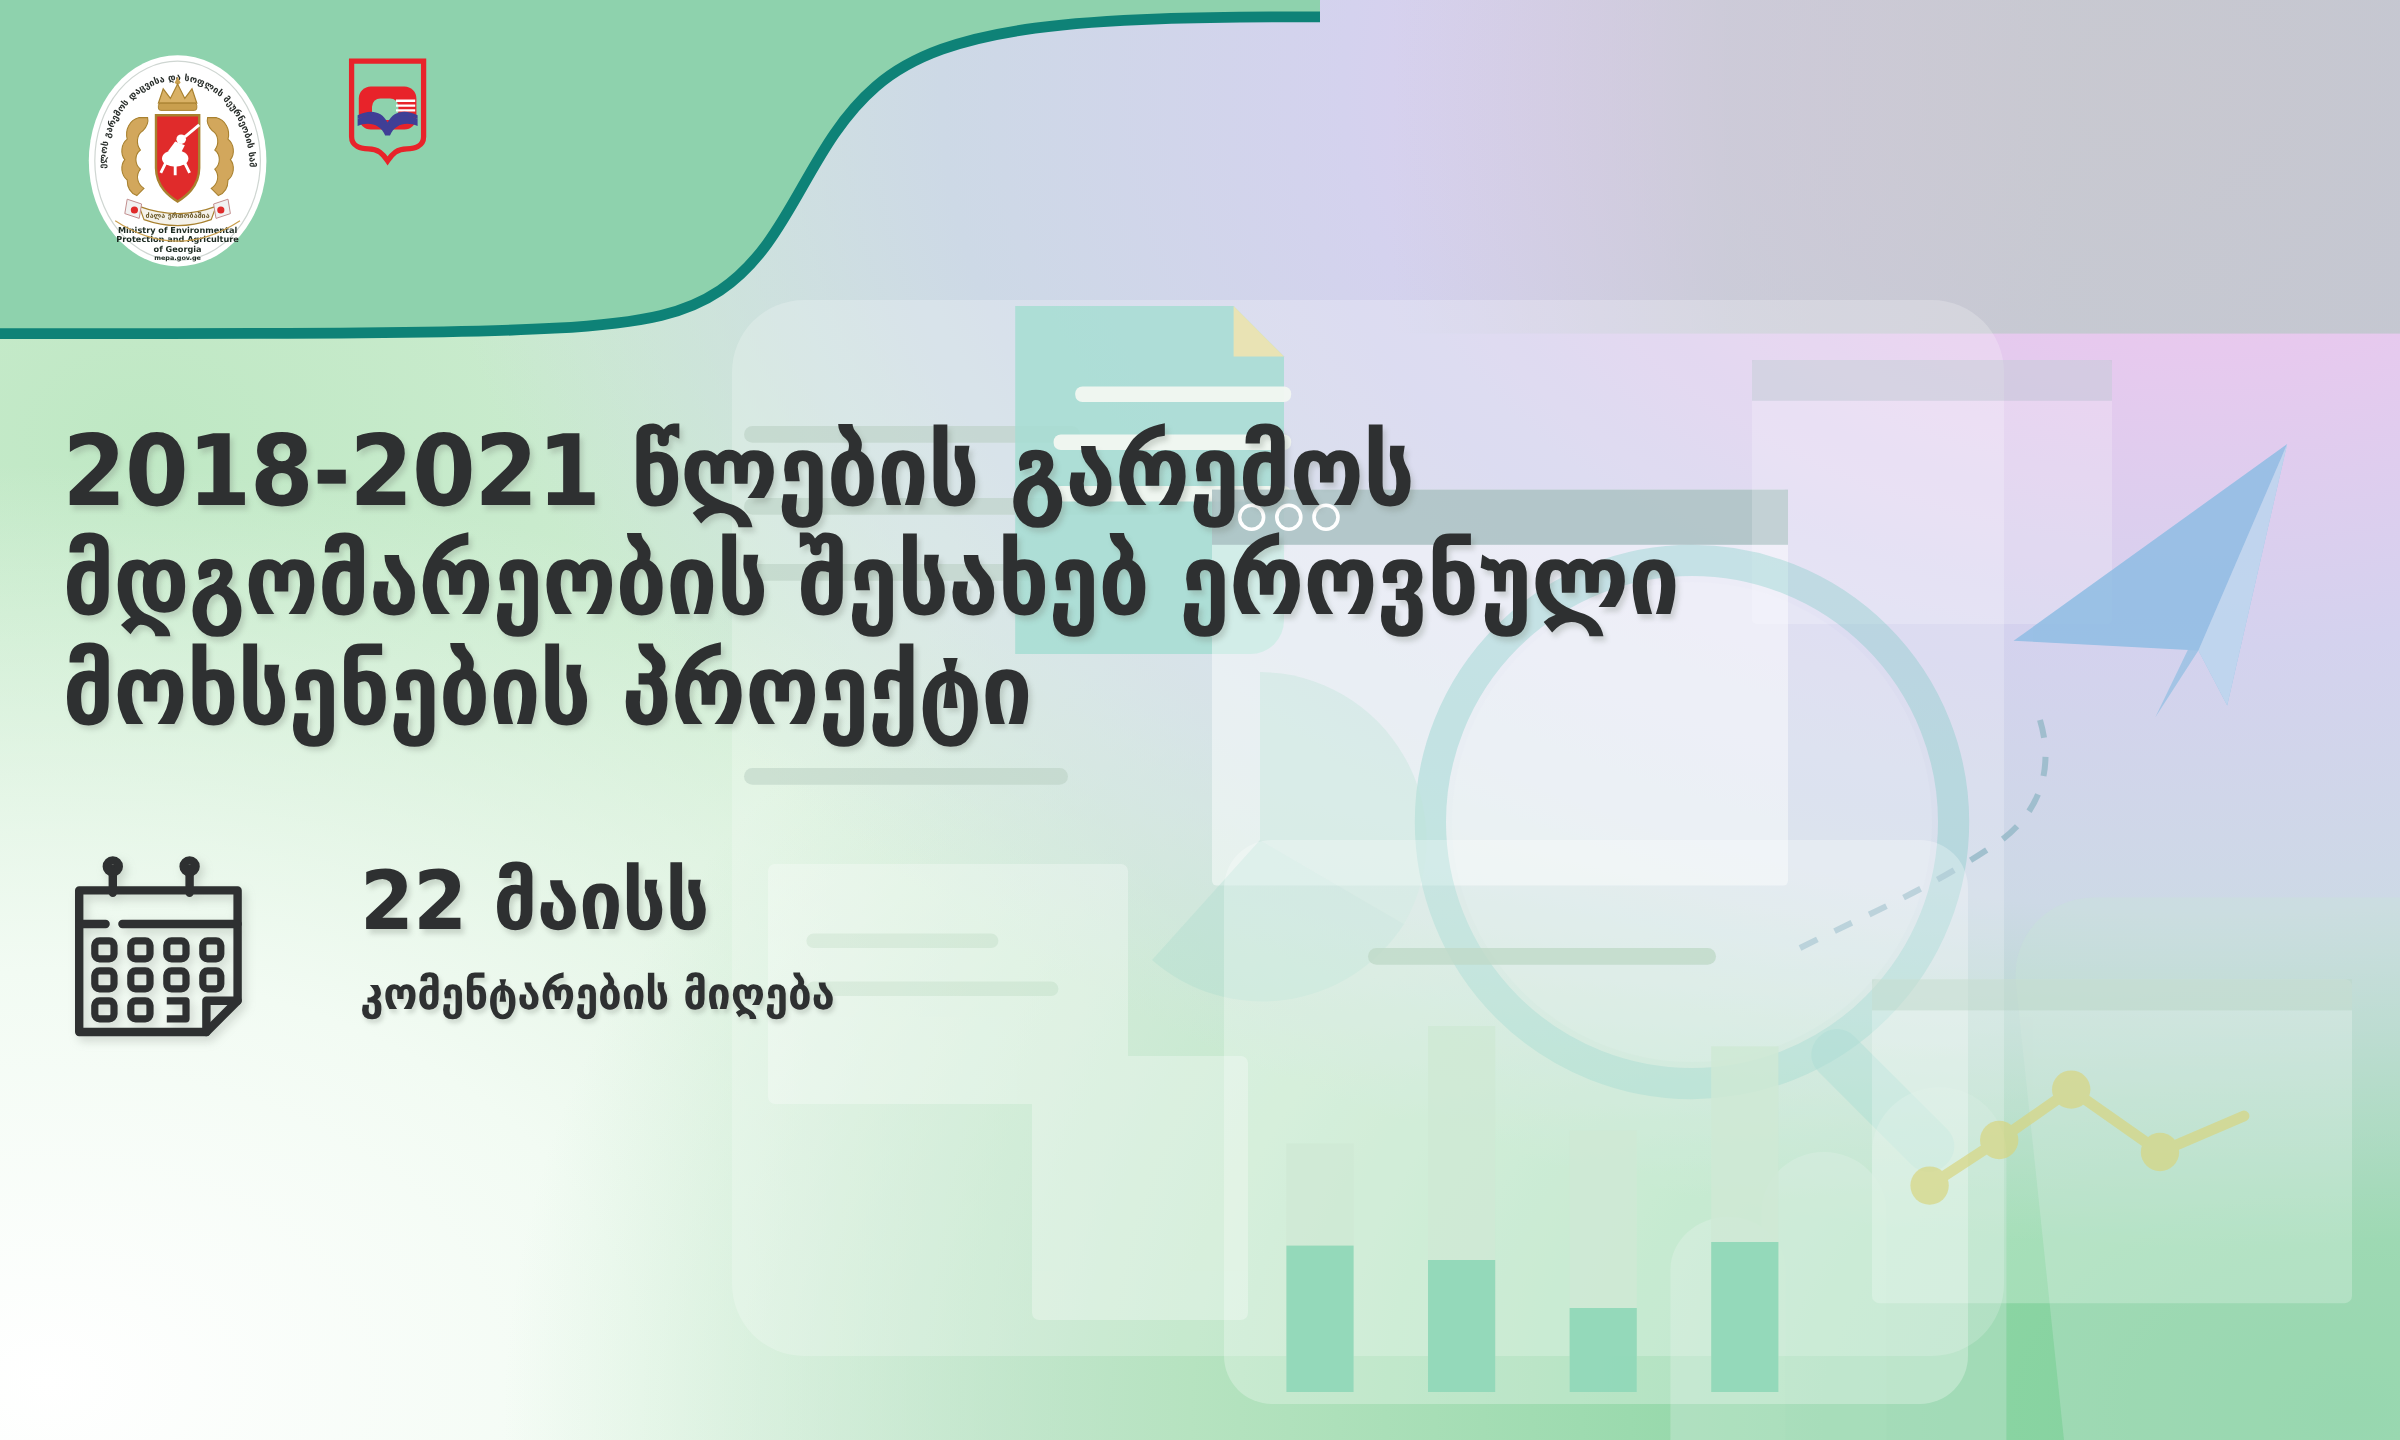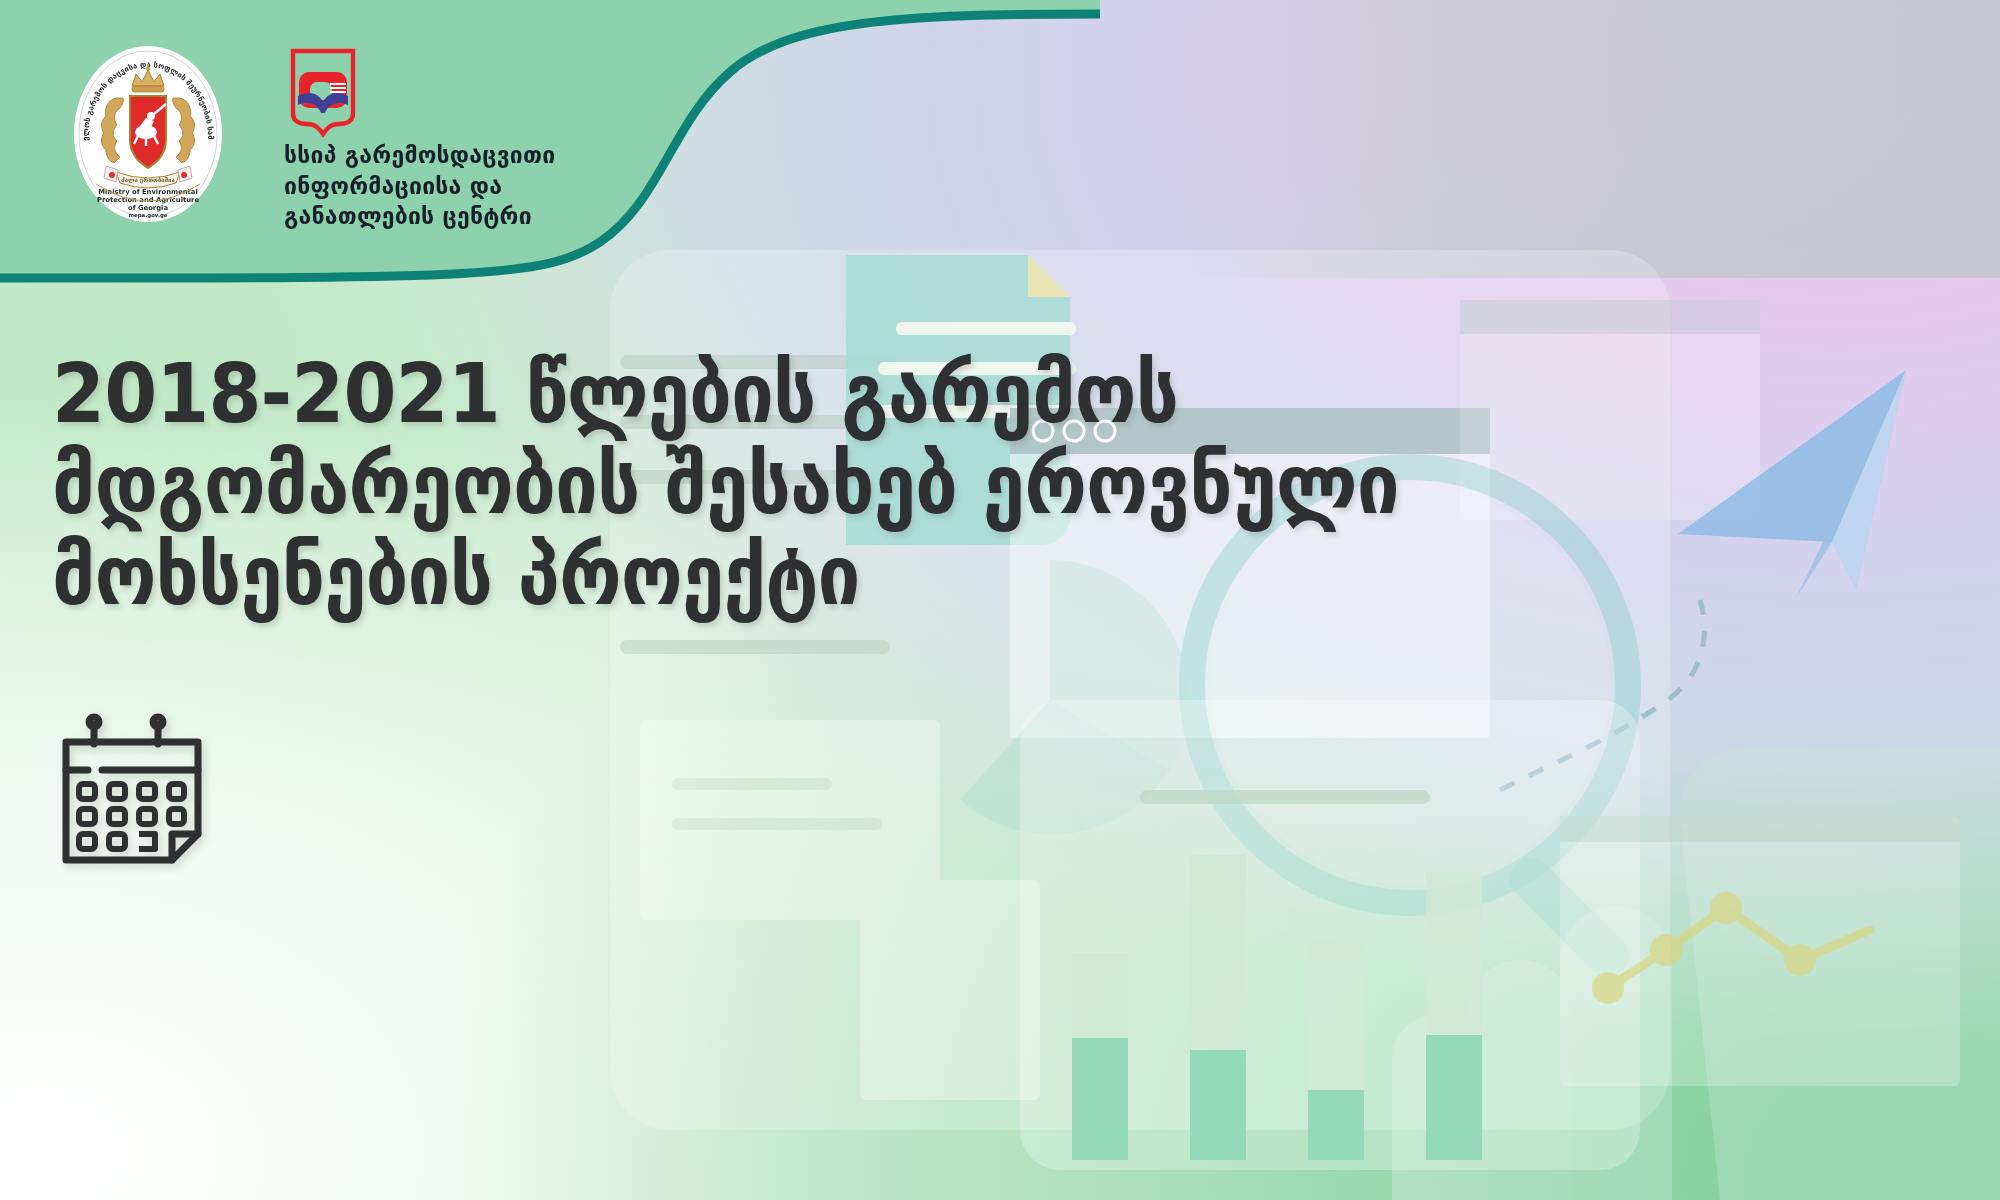--- a/index.html
+++ b/index.html
@@ -255,25 +255,20 @@
 
     <svg class="cenn" viewBox="0 0 70 96">
       <path d="M5 5 H65 V68 c0 8 -8 10 -14 10 c-8 0 -12 4 -16 10 c-4 -6 -8 -10 -16 -10 c-6 0 -14 -2 -14 -10 Z" fill="none" stroke="#e8232a" stroke-width="4.4"></path>
       <path d="M20 26 H48 a10 10 0 0 1 10 10 V52 a10 10 0 0 1 -10 10 H20 a10 10 0 0 1 -10 -10 V36 a10 10 0 0 1 10 -10 Z" fill="#e8232a" transform="translate(1,0)"></path>
       <rect x="22" y="36" width="22" height="18" rx="7" fill="#8ed2ad"></rect>
       <path d="M42 38 H58 M42 42 H58 M42 46 H58" stroke="#ffffff" stroke-width="2"></path>
       <path d="M10 50 c10 -5 20 -4 25 6 c5 -10 15 -11 25 -6 l0 3 c-9 -4 -18 -2 -23 8 l-4 0 c-5 -10 -14 -12 -23 -8 Z" fill="#3f3f96"></path>
       <path d="M10 53 c10 -5 20 -3 25 7 c5 -10 15 -12 25 -7 l0 6 c-9 -4 -19 -2 -23 8 l-4 0 c-4 -10 -14 -12 -23 -8 Z" fill="#3f3f96"></path>
     </svg>
 
-    <div class="cenn-text">
-      <div>სსიპ გარემოსდაცვითი</div>
-      <div>ინფორმაციისა და</div>
-      <div>განათლების ცენტრი</div>
-    </div>
   </div>
 
   <div class="title">
     <span class="ln">2018-2021  წლების გარემოს</span>
     <span class="ln">მდგომარეობის შესახებ ეროვნული</span>
     <span class="ln">მოხსენების პროექტი</span>
   </div>
 
   <div class="date-block">
     <svg class="cal-icon" viewBox="0 0 160 160">
@@ -300,15 +295,19 @@
         <rect x="57" y="101" width="16" height="15" rx="4"></rect>
         <rect x="87" y="101" width="16" height="15" rx="4"></rect>
         <rect x="117" y="101" width="15" height="15" rx="4"></rect>
 
         <rect x="27" y="126" width="16" height="15" rx="4"></rect>
         <rect x="57" y="126" width="16" height="15" rx="4"></rect>
         <path d="M87 126 h16 v15 h-16"></path>
       </g>
     </svg>
 
+    <div class="date-text">
+      <span class="date-main">22 მაისს</span>
+      <span class="date-sub">კომენტარების მიღება</span>
+    </div>
   </div>
 
 </div>
 
 </body></html>

